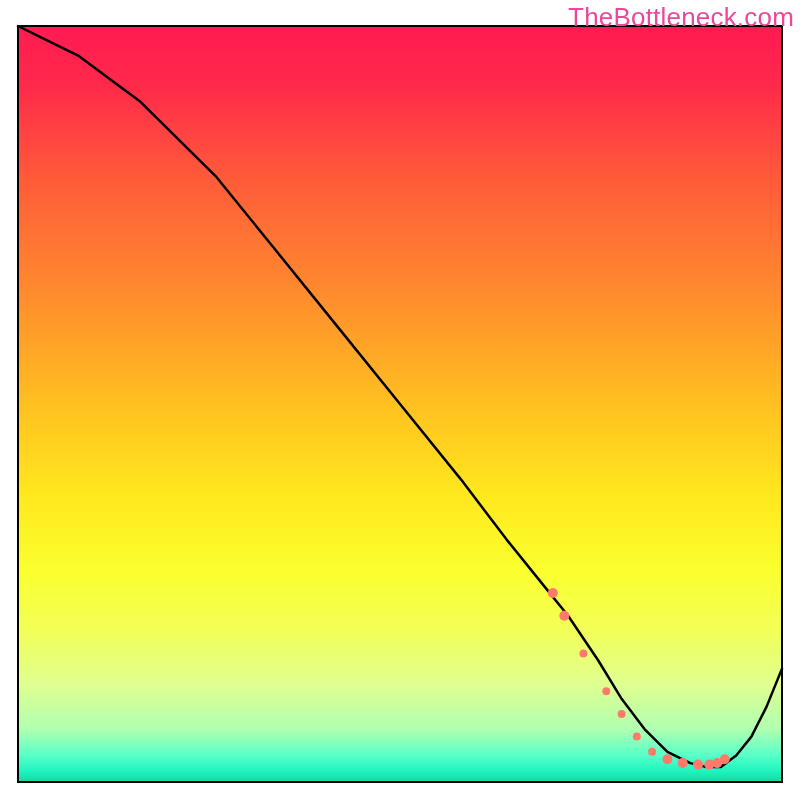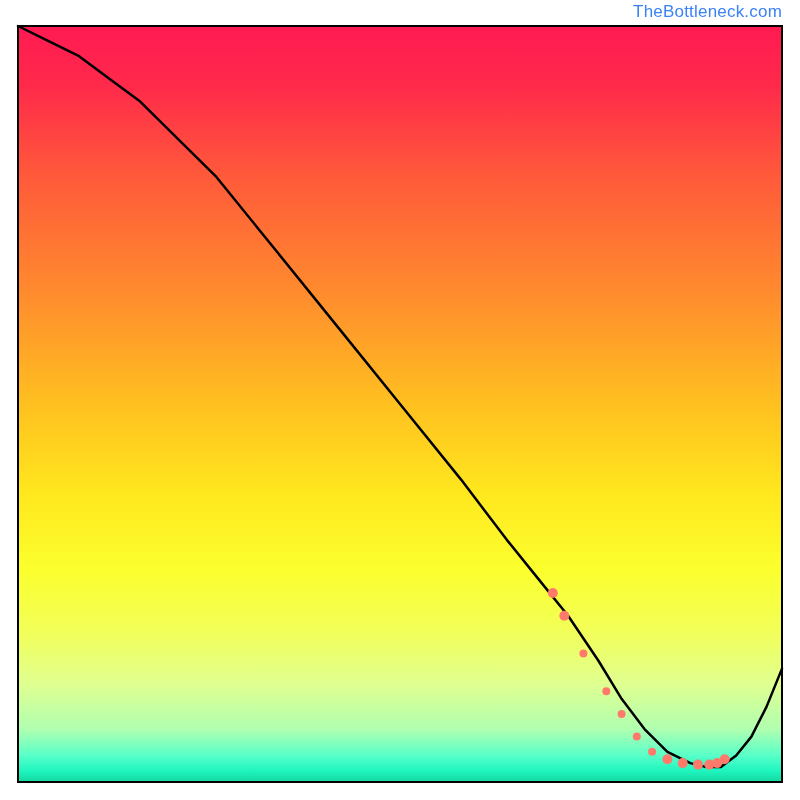--- a/index.html
+++ b/index.html
@@ -12,24 +12,24 @@
     font-family: Arial, Helvetica, sans-serif;
   }
   .chart-wrap {
     position: relative;
     width: 800px;
     height: 800px;
   }
   .attribution {
     position: absolute;
     top: 2px;
-    right: 18px;
-    font-size: 17px;
+    right: 6px;
+    font-size: 26px;
     font-weight: 400;
-    color: #3b82f6;
+    color: #ec4899;
     letter-spacing: 0.2px;
     z-index: 10;
   }
   svg.plot {
     position: absolute;
     left: 0;
     top: 0;
   }
 </style>
 </head>

